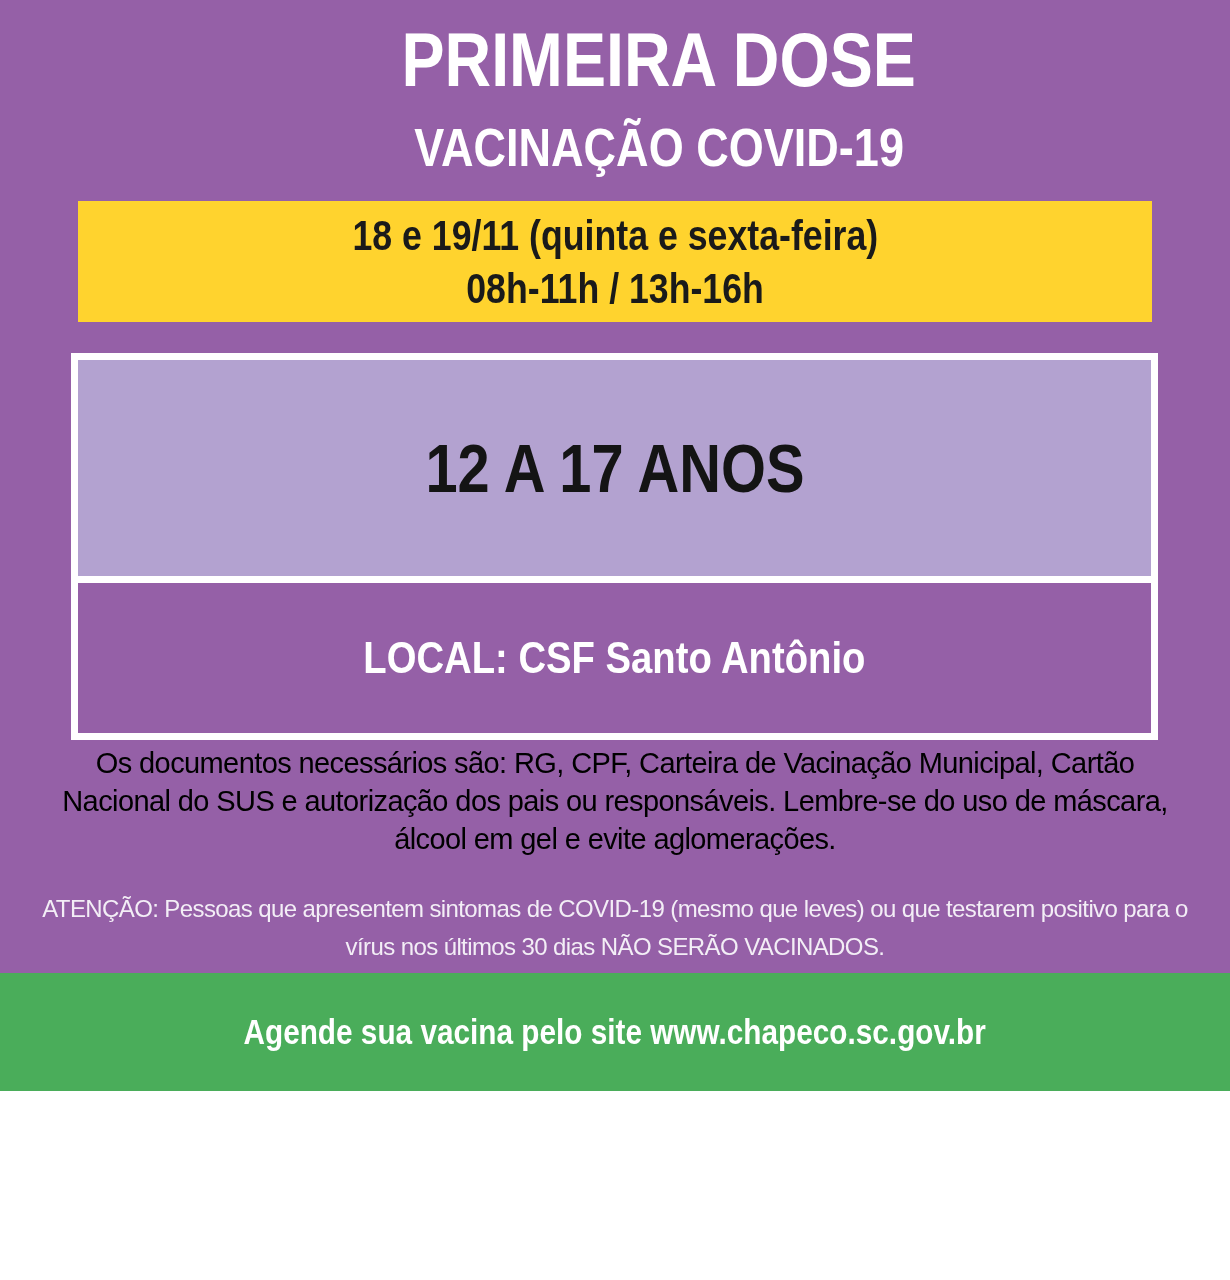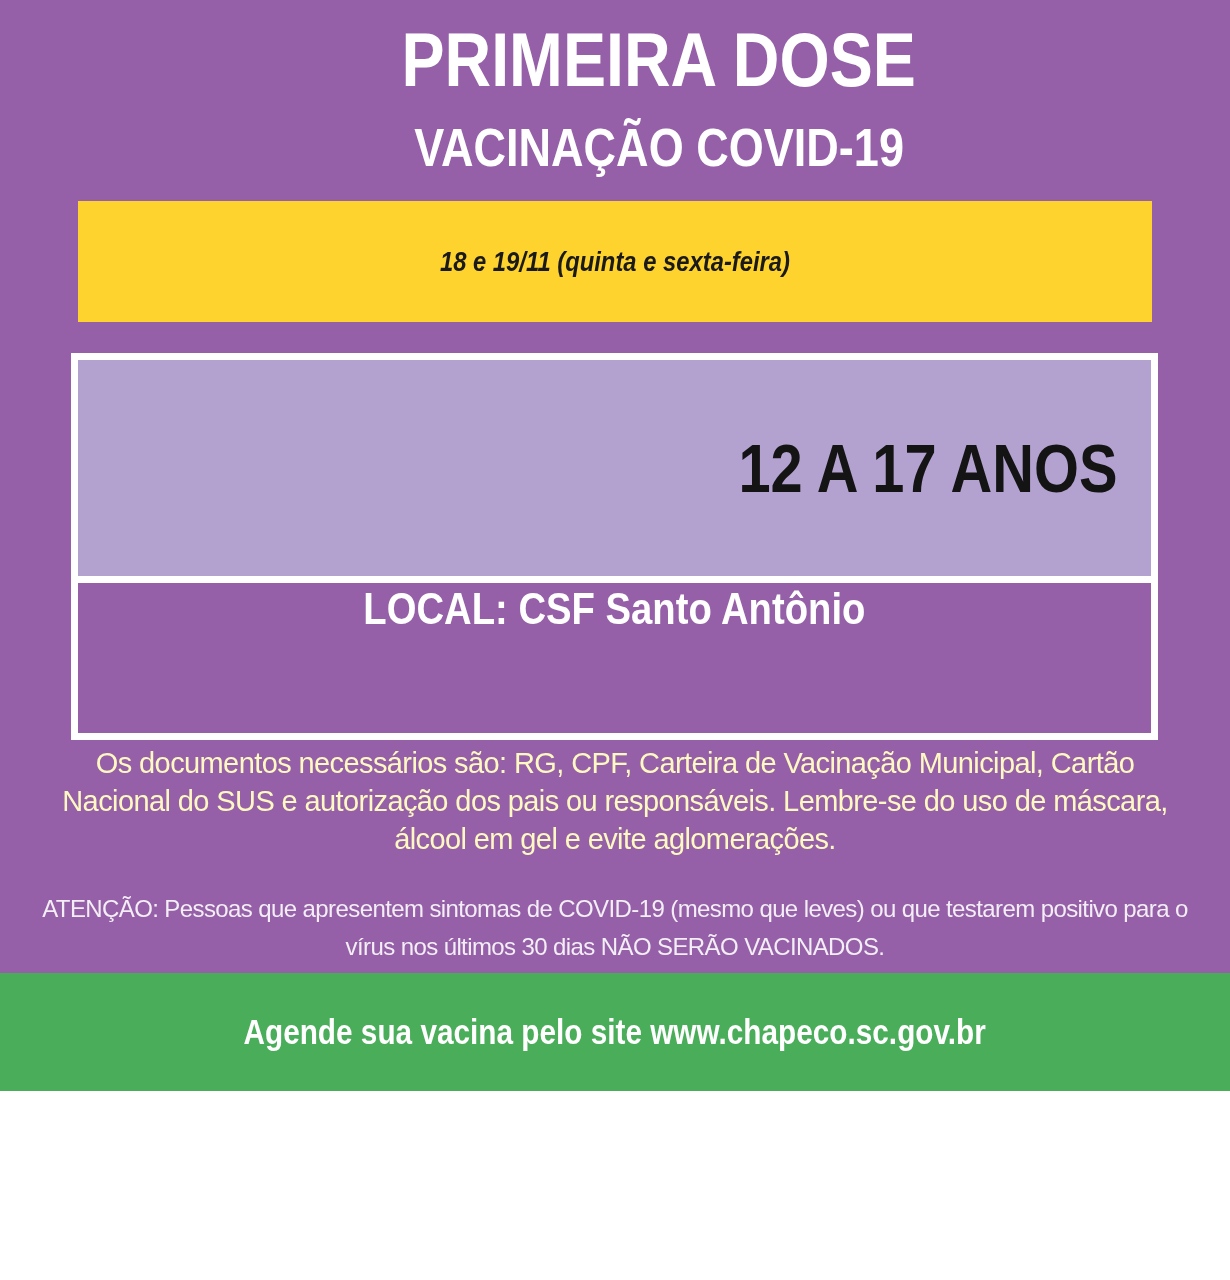--- a/index.html
+++ b/index.html
@@ -23,43 +23,43 @@
   .title-block{position:absolute;top:18px;left:0;width:100%;text-align:center;color:var(--white);font-weight:bold;margin-left:44px;}
   .title-line1{display:block;font-size:76px;line-height:84px;}
   .title-line2{display:block;font-size:53px;line-height:84px;margin-top:4px;}
 
   
   .schedule-banner{
     position:absolute;top:201px;left:78px;width:1074px;height:121px;
     background:var(--yellow);display:flex;flex-direction:column;align-items:center;justify-content:center;
     color:var(--text-dark);font-weight:bold;text-align:center;
   }
-  .schedule-line{display:block;font-size:28px;line-height:53px;font-style:italic;}
+  .schedule-line{display:block;font-size:42px;line-height:53px;}
 
   
   .info-box{
     position:absolute;top:353px;left:71px;width:1087px;height:387px;
     border:7px solid var(--white);display:flex;flex-direction:column;
   }
   .age-section{
     height:216px;background:var(--light-purple);
-    display:flex;align-items:center;justify-content:flex-end;
+    display:flex;align-items:center;justify-content:center;
   }
   .age-text{font-size:68px;font-weight:bold;color:#141414;}
   .box-divider{height:7px;background:var(--white);}
   .location-section{
     flex:1;background:var(--background-purple);
-    display:flex;justify-content:center;
+    display:flex;align-items:center;justify-content:center;
   }
   .location-text{font-size:45px;font-weight:bold;color:var(--white);}
 
   
   .doc-note{
     position:absolute;top:744px;left:50%;transform:translateX(-50%);
-    width:1110px;text-align:center;color:#fef9c3;
+    width:1110px;text-align:center;color:#000000;
     font-size:29px;line-height:38px;letter-spacing:-0.6px;font-weight:normal;
   }
   .attention-note{
     position:absolute;top:890px;left:50%;transform:translateX(-50%);
     width:1150px;text-align:center;color:#f3eef6;
     font-size:24px;line-height:38px;letter-spacing:-0.6px;font-weight:normal;
   }
 
   
   .cta-band{
@@ -76,20 +76,21 @@
 
 <div class="poster">
 
   <div class="title-block">
     <span class="title-line1"><span class="cx">PRIMEIRA DOSE</span></span>
     <span class="title-line2"><span class="cx">VACINAÇÃO COVID-19</span></span>
   </div>
 
   <div class="schedule-banner">
     <span class="schedule-line"><span class="cx">18 e 19/11 (quinta e sexta-feira)</span></span>
+    <span class="schedule-line"><span class="cx">08h-11h / 13h-16h</span></span>
   </div>
 
   <div class="info-box">
     <div class="age-section">
       <span class="age-text"><span class="cx">12 A 17 ANOS</span></span>
     </div>
     <div class="box-divider"></div>
     <div class="location-section">
       <span class="location-text"><span class="cx">LOCAL: CSF Santo Antônio</span></span>
     </div>

